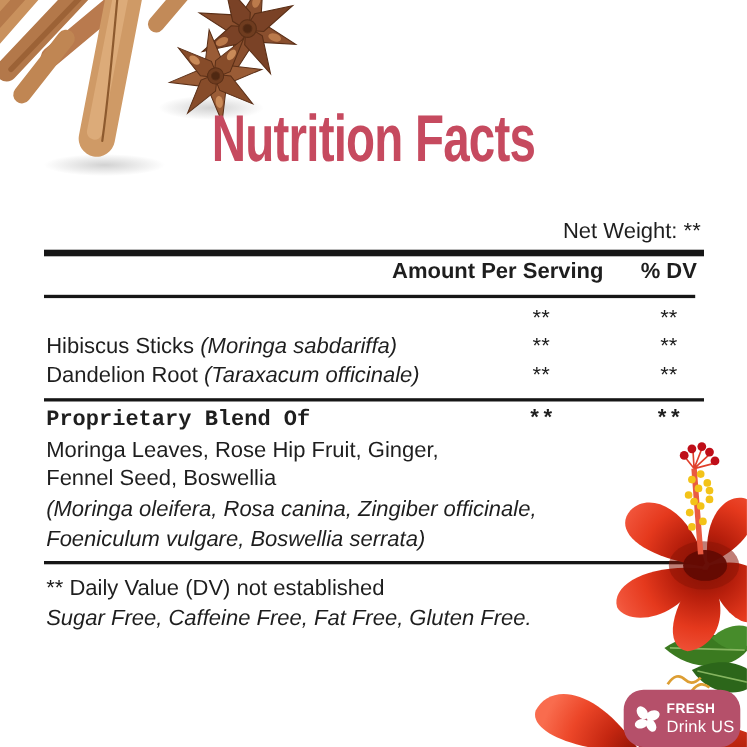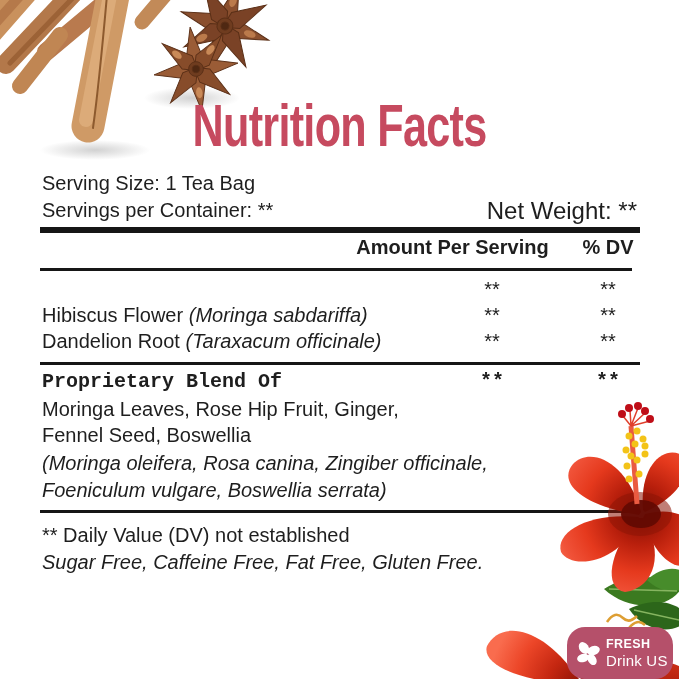--- a/index.html
+++ b/index.html
@@ -10,21 +10,21 @@
   
   .decor-top{position:absolute;top:0;left:0;width:290px;height:165px;}
   .decor-flower{position:absolute;right:0;bottom:0;width:200px;height:295px;}
   
   .title{
     position:absolute;left:0;right:0;top:96px;text-align:center;
     font-weight:700;font-size:60px;line-height:1.0;color:var(--title,#c64a5f);
     transform:scaleX(.72);transform-origin:center;letter-spacing:-1px;white-space:nowrap;
   }
   .serv{position:absolute;left:42px;top:170px;font-size:20px;line-height:27px;}
-  .net{position:absolute;right:42px;top:197px;font-size:24px;line-height:27px;text-align:right;}
+  .net{position:absolute;right:42px;top:197px;font-size:20px;line-height:27px;text-align:right;}
   .bar{position:absolute;left:40px;width:600px;background:var(--rule,#161616);}
   .bar-thick{top:227px;height:6px;}
   .bar-1{top:268px;height:3px;width:592px;}
   .bar-2{top:362px;height:3px;}
   .bar-3{top:510px;height:3px;}
   .thead{position:absolute;left:0;top:236px;width:679px;height:27px;font-weight:700;font-size:20px;}
   .thead .amt-h{position:absolute;left:330px;width:245px;text-align:center;}
   .thead .dv-h{position:absolute;left:568px;width:80px;text-align:center;}
   .row{position:absolute;left:0;width:679px;height:27px;font-size:20px;line-height:27px;}
   .row .nm{position:absolute;left:42px;white-space:nowrap;}
@@ -110,39 +110,35 @@
         <ellipse cx="0" cy="-26" rx="3.5" ry="6" fill="#c98a58" stroke="none" transform="rotate(180)"></ellipse>
         <ellipse cx="0" cy="-26" rx="3.5" ry="6" fill="#c98a58" stroke="none" transform="rotate(315)"></ellipse>
         <circle r="8" fill="#6f3c1f"></circle>
           <circle r="4" fill="#4f2812"></circle>
       </g>
     </g>
   </svg>
 
   <div class="title">Nutrition Facts</div>
 
-  <div class="serv">
-    <div>Serving Size: 1 Tea Bag</div>
-    <div>Servings per Container: **</div>
-  </div>
   <div class="net">Net Weight: **</div>
 
   <div class="bar bar-thick"></div>
   <div class="thead">
     <span class="amt-h">Amount Per Serving</span>
     <span class="dv-h">% DV</span>
   </div>
   <div class="bar bar-1"></div>
 
   <div class="row r1">
     <span class="amt">**</span>
     <span class="dv">**</span>
   </div>
   <div class="row r2">
-    <span class="nm"><span>Hibiscus Flower</span><span class="latin">(Moringa sabdariffa)</span></span>
+    <span class="nm"><span>Hibiscus Sticks</span><span class="latin">(Moringa sabdariffa)</span></span>
     <span class="amt">**</span>
     <span class="dv">**</span>
   </div>
   <div class="row r3">
     <span class="nm"><span>Dandelion Root</span><span class="latin">(Taraxacum officinale)</span></span>
     <span class="amt">**</span>
     <span class="dv">**</span>
   </div>
 
   <div class="bar bar-2"></div>

